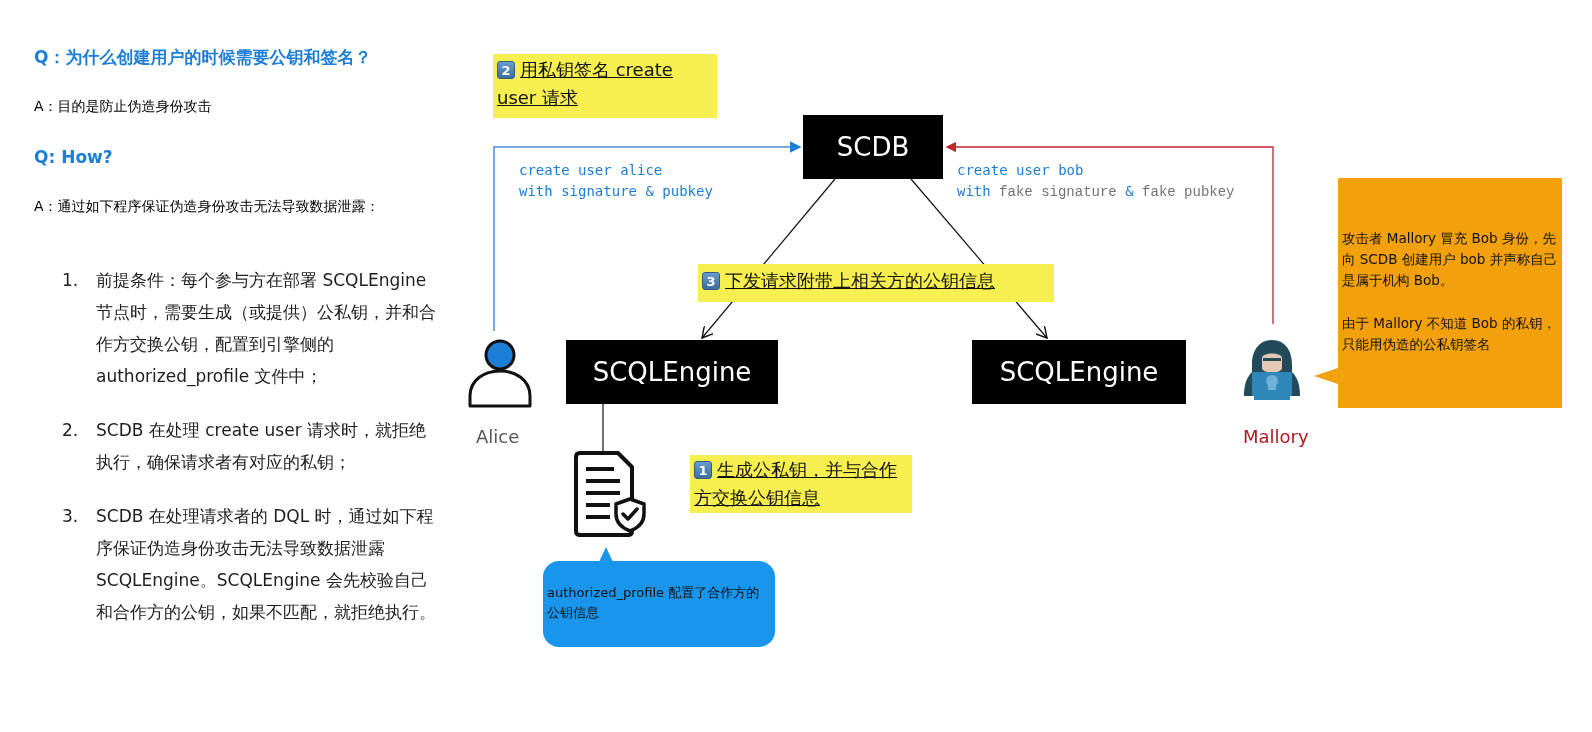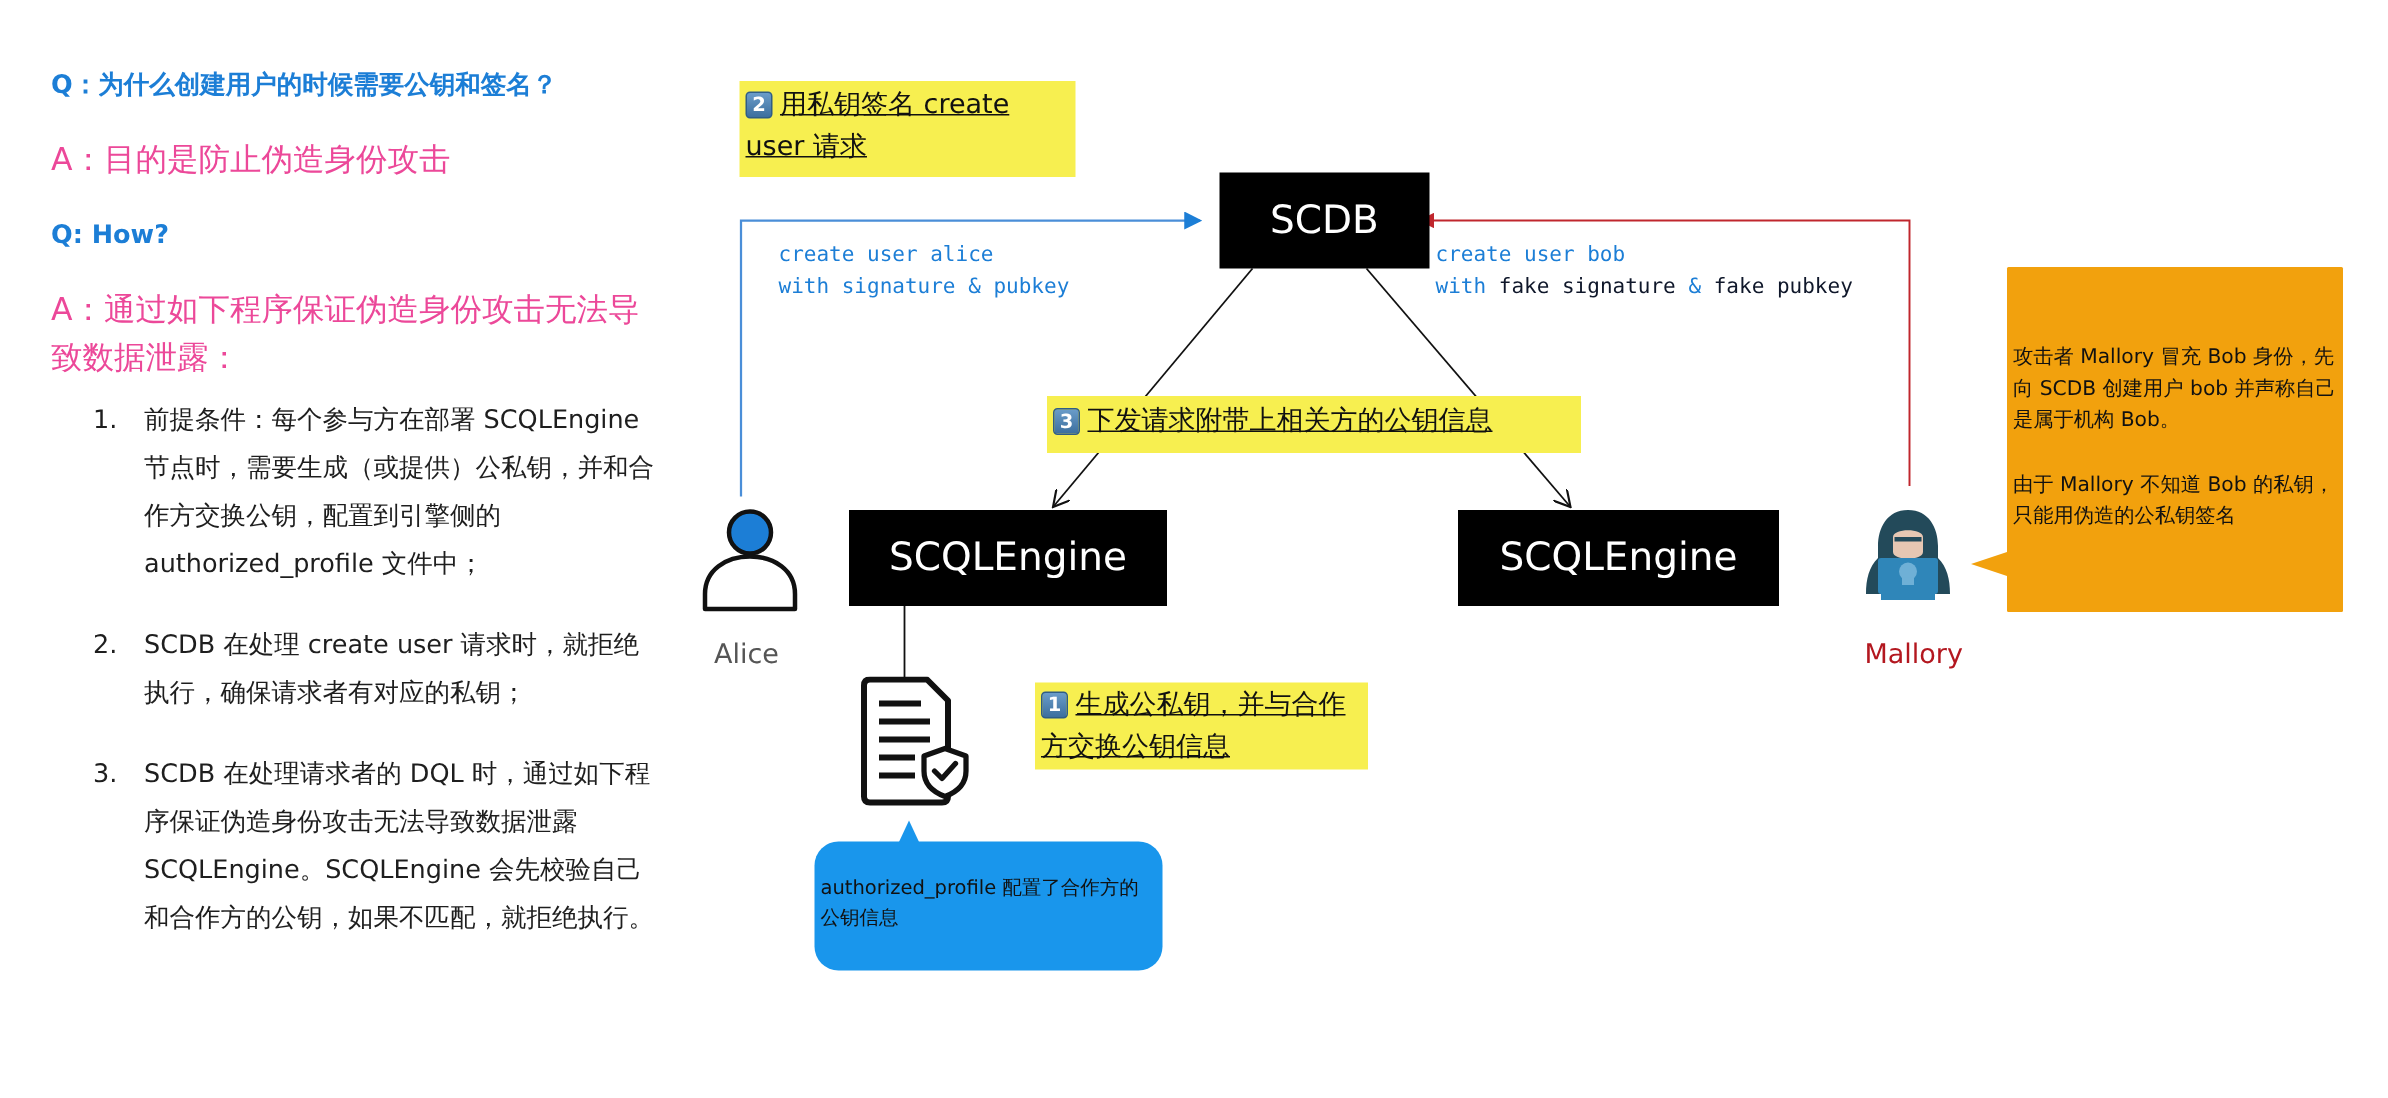--- a/index.html
+++ b/index.html
@@ -2,48 +2,48 @@
 <html><head>
 <meta charset="utf-8">
 <style>
   * { box-sizing: border-box; margin: 0; padding: 0; }
   html, body { width: 1592px; height: 732px; background: #ffffff; overflow: hidden; }
   body { position: relative; font-family: "DejaVu Sans", "Liberation Sans", sans-serif; color: #1a1a1a; }
 
   
   .qa { position: absolute; left: 34px; top: 44px; width: 420px; }
   .q { color: #1c7ed6; font-weight: bold; font-size: 17px; line-height: 26px; }
-  .a { font-size: 21px; line-height: 32px; color: #ec4899; }
+  .a { font-size: 14px; line-height: 32px; color: #000000; }
   .p1 { position: absolute; top: 0; }
   .p2 { position: absolute; top: 46px; }
   .p3 { position: absolute; top: 100px; }
   .p4 { position: absolute; top: 146px; width: 410px; }
   ol.steps { position: absolute; top: 220px; left: 28px; width: 380px; list-style: none; }
   ol.steps li { position: relative; padding-left: 34px; font-size: 17px; line-height: 32px; margin-bottom: 22px; color: #1e1e1e; }
   ol.steps li .num { position: absolute; left: 0; top: 0; }
 
   
   .diagram { position: absolute; left: 460px; top: 0; width: 1132px; height: 732px; }
   svg.lines { position: absolute; left: 0; top: 0; width: 1132px; height: 732px; }
 
   .blackbox { position: absolute; background: #000; color: #fff; display: flex; align-items: center; justify-content: center; font-size: 26px; }
-  .scdb { left: 353px; top: 115px; width: 140px; height: 64px; }
+  .scdb { left: 343px; top: 115px; width: 140px; height: 64px; }
   .engine-l { left: 106px; top: 340px; width: 212px; height: 64px; }
   .engine-r { left: 512px; top: 340px; width: 214px; height: 64px; }
 
   .yellow { position: absolute; background: #f7ef50; font-size: 18px; line-height: 28px; color: #111; padding: 2px 4px; text-decoration: underline; }
   .y2 { left: 33px; top: 54px; width: 224px; height: 64px; }
   .y3 { left: 238px; top: 264px; width: 356px; height: 38px; line-height: 30px; }
   .y1 { left: 230px; top: 455px; width: 222px; height: 58px; line-height: 28px; padding-top: 1px; }
   .badge { display: inline-block; width: 18px; height: 18px; border-radius: 3px; background: linear-gradient(#6a9cc9, #3c6f9e); color: #fff; font-size: 13px; line-height: 18px; text-align: center; font-weight: bold; vertical-align: 1px; margin-right: 5px; border: 1px solid #2f5d86; }
 
   .code { position: absolute; font-family: "DejaVu Sans Mono", "Liberation Mono", monospace; font-size: 14px; line-height: 21px; white-space: pre; }
   .code-alice { left: 59px; top: 160px; color: #1c7ed6; }
   .code-bob { left: 497px; top: 160px; color: #1c7ed6; }
-  .red { color: #0f172a; }
+  .red { color: #737373; font-family: Liberation Mono, monospace; }
 
   .actor-label { position: absolute; font-size: 18px; }
   .alice-label { left: 16px; top: 426px; color: #555; }
   .mallory-label { left: 783px; top: 426px; color: #b3171f; }
 
   .alice-icon { position: absolute; left: 7px; top: 338px; width: 66px; height: 72px; }
   .mallory-icon { position: absolute; left: 782px; top: 338px; width: 60px; height: 64px; }
   .doc-icon { position: absolute; left: 108px; top: 451px; width: 80px; height: 88px; }
 
   .callout-blue { position: absolute; left: 83px; top: 561px; width: 232px; height: 86px; background: #1996ec; border-radius: 16px; color: #111; font-size: 13px; line-height: 20px; padding: 22px 4px 0 4px; }

